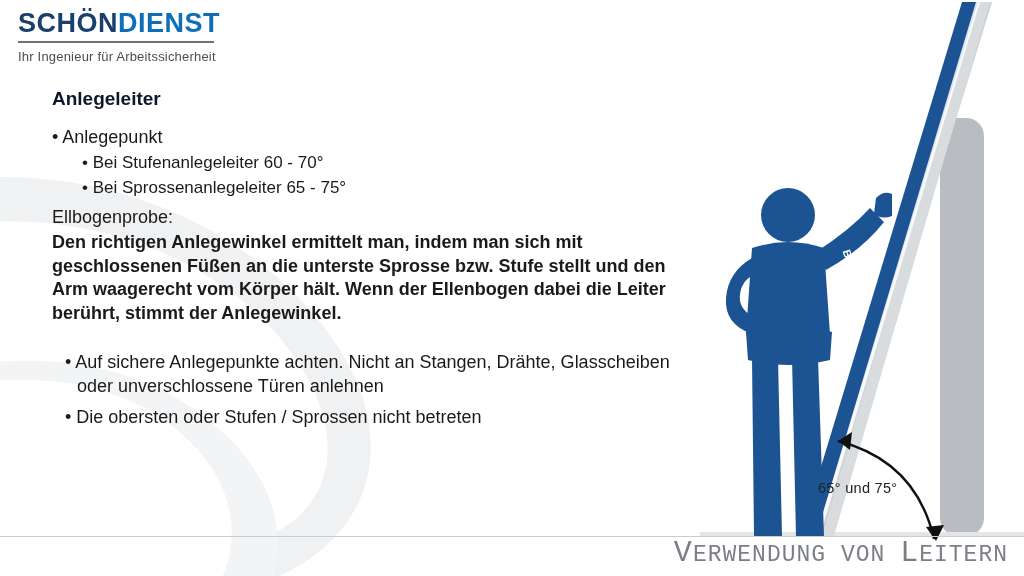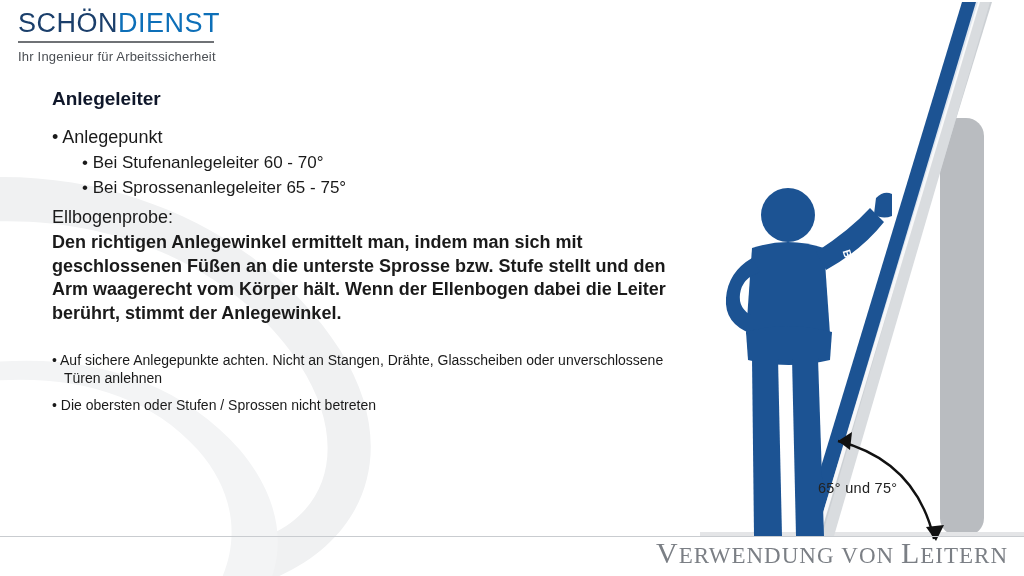--- a/index.html
+++ b/index.html
@@ -30,21 +30,21 @@
 
   
   .logo {
     position: absolute;
     left: 18px;
     top: 10px;
     width: 260px;
   }
   .logo-text {
     font-size: 27px;
-    font-weight: normal;
+    font-weight: bold;
     letter-spacing: 0.5px;
     line-height: 1;
     white-space: nowrap;
   }
   .logo-dark { color: #1b3f6b; }
   .logo-blue { color: #0d6fb8; }
   .logo-rule {
     margin-top: 4px;
     height: 2px;
     background: #6f7276;
@@ -94,23 +94,23 @@
   .para {
     font-size: 18px;
     line-height: 1.30;
     margin: 2px 0 0 0;
     font-weight: bold;
   }
   .gap {
     height: 26px;
   }
   .bullet-wrap {
-    font-size: 14px;
+    font-size: 18px;
     line-height: 1.32;
-    margin: 0 0 8px 0;
+    margin: 0 0 8px 13px;
     padding-left: 12px;
     text-indent: -12px;
   }
 
   
   .illus {
     position: absolute;
     left: 640px;
     top: 0;
     width: 384px;
@@ -144,21 +144,21 @@
     left: 0;
     top: 536px;
     width: 1024px;
     height: 1px;
     background: #c9ccd0;
   }
   .footer-title {
     position: absolute;
     right: 16px;
     top: 536px;
-    font-family: Liberation Serif, serif;
+    font-family: Liberation Mono, monospace;
     font-size: 30px;
     color: #7b7f85;
     letter-spacing: 1px;
     white-space: nowrap;
   }
   .footer-title .small {
     font-size: 23px;
   }
 </style>
 </head>

